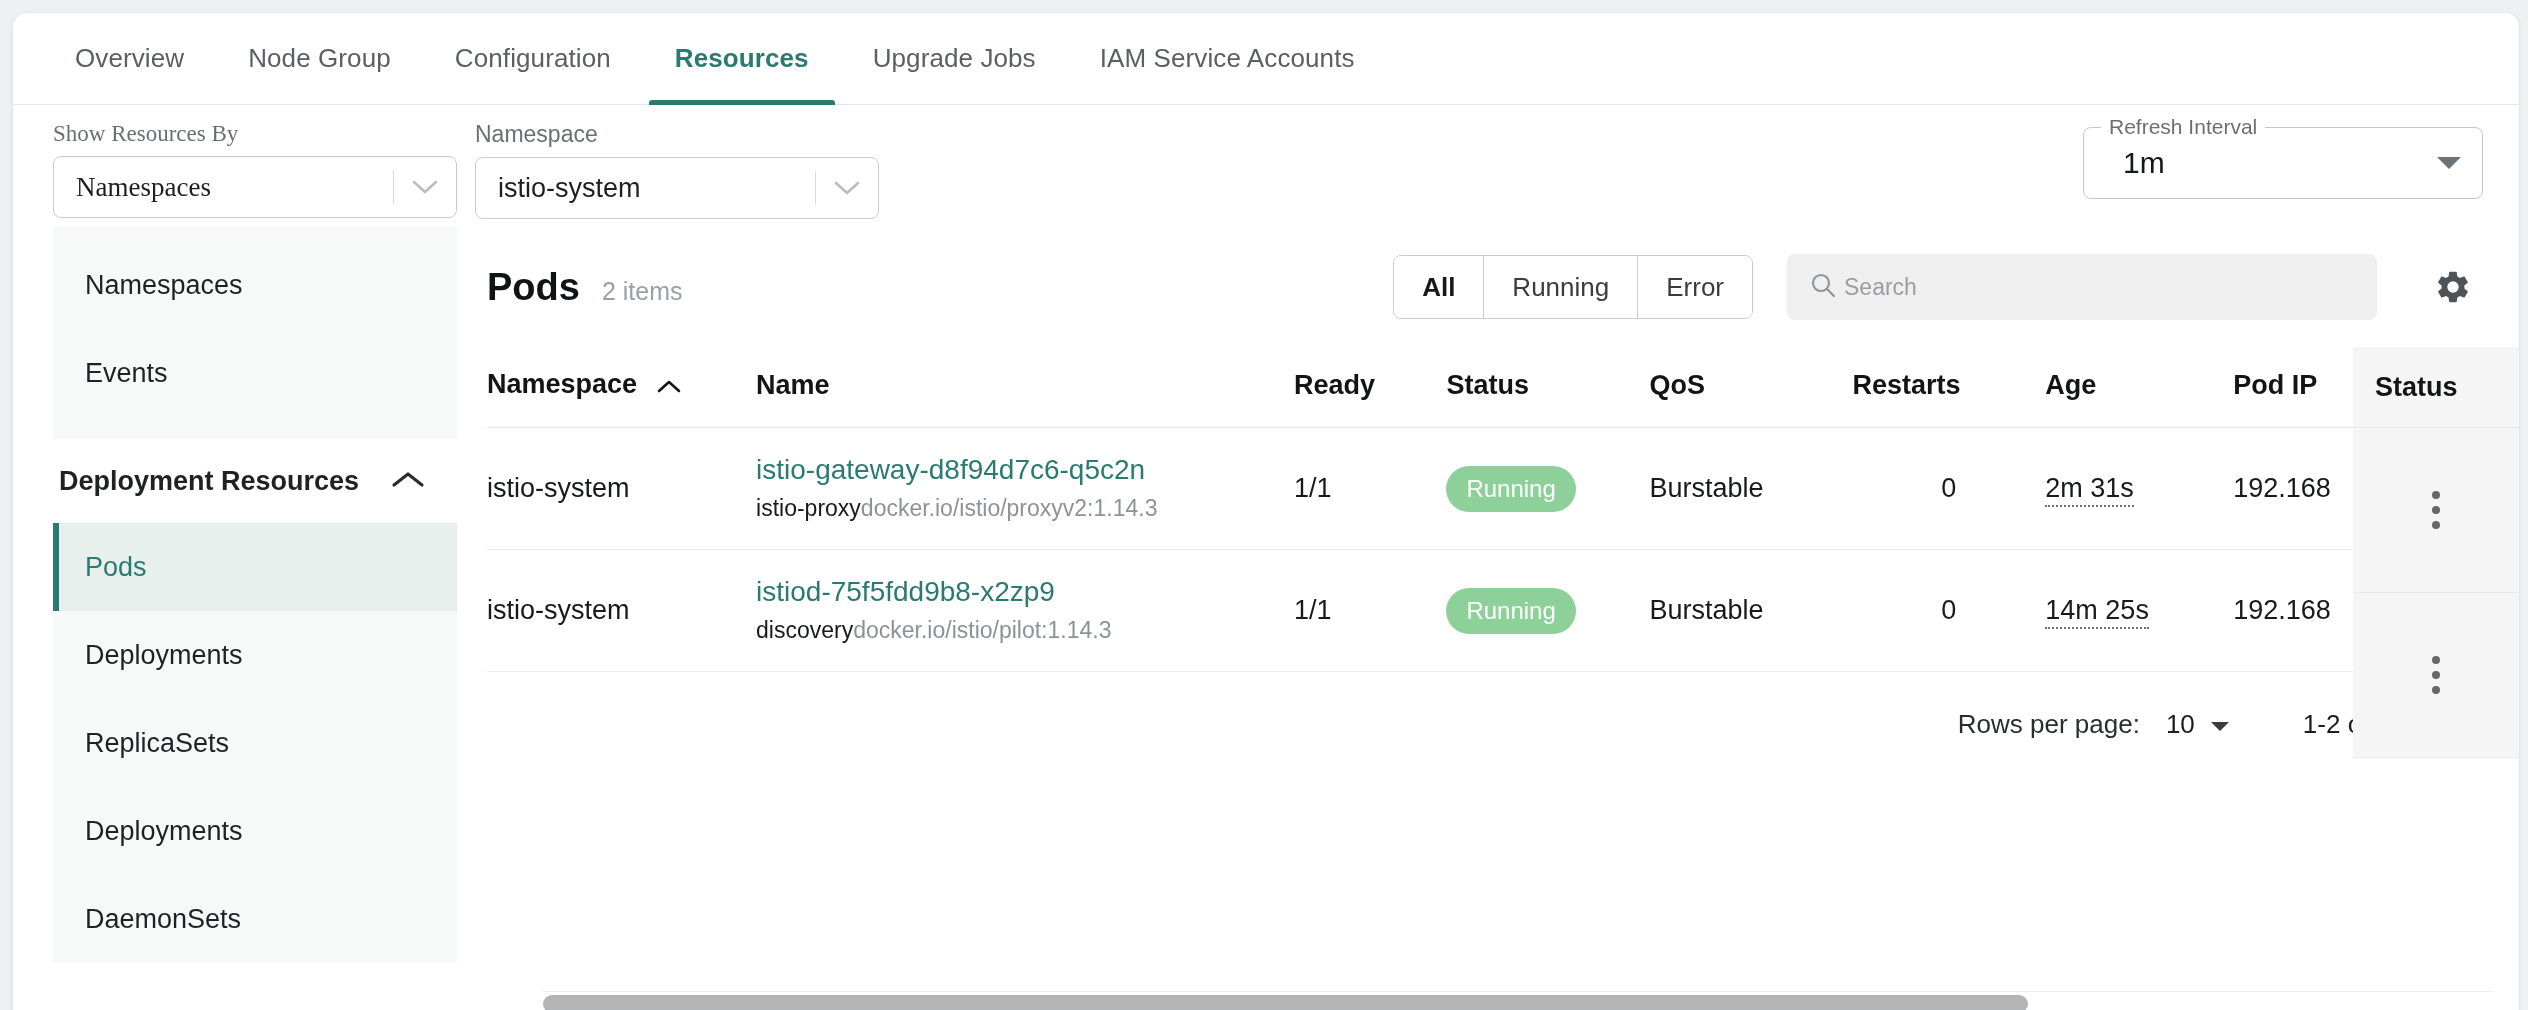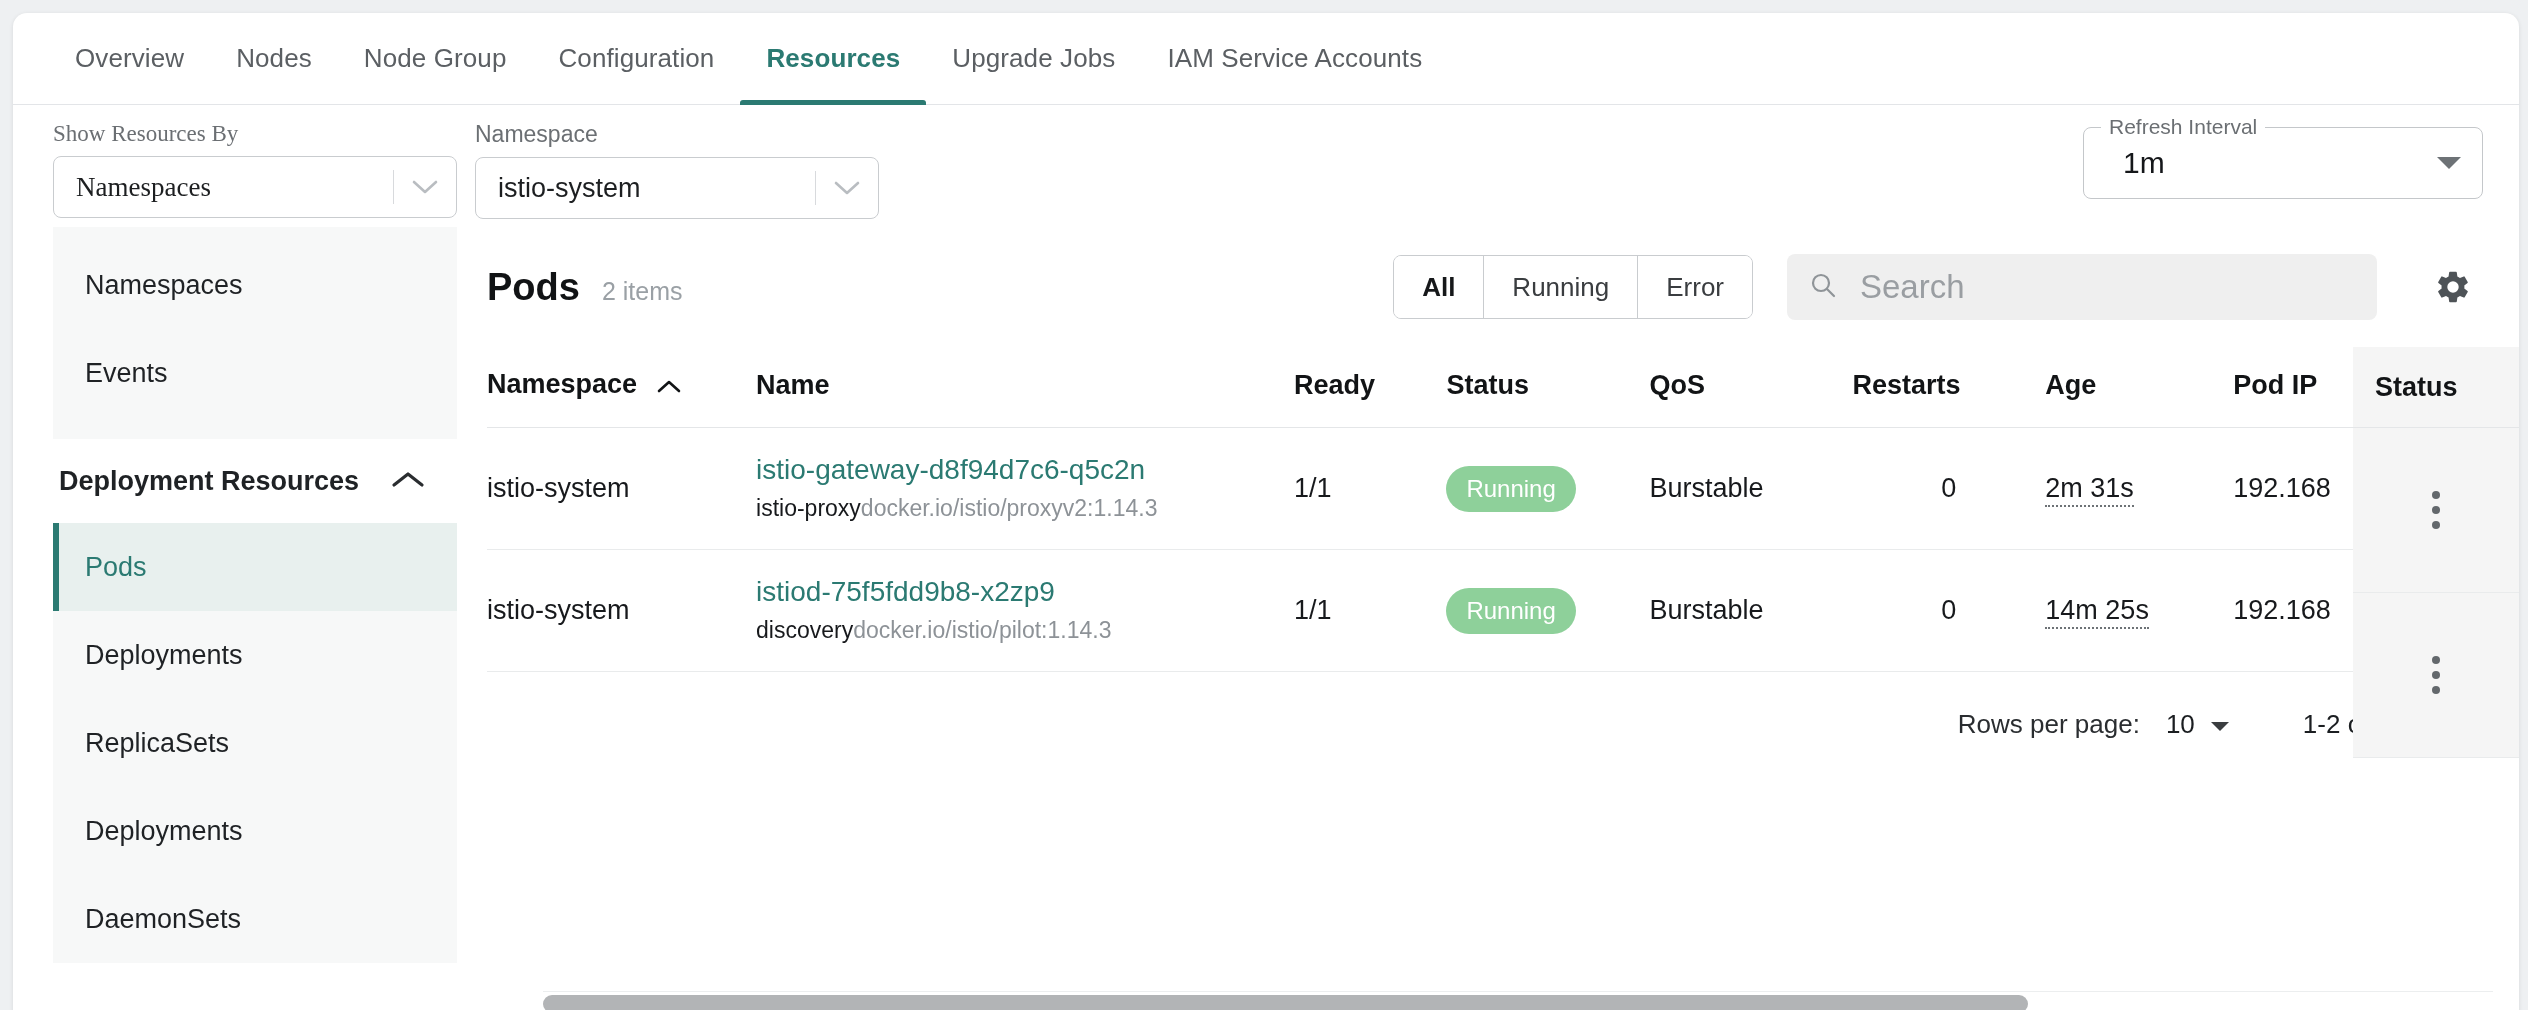--- a/index.html
+++ b/index.html
@@ -21,20 +21,21 @@
   }
 
   
   .tabbar {
     position: relative;
     height: 92px;
     display: flex;
     align-items: center;
     padding-left: 36px;
     border-bottom: 1px solid #e3e5e8;
+    gap: 12px;
   }
   .tab {
     position: relative;
     height: 92px;
     display: flex; align-items: center;
     padding: 0 26px;
     font-size: 26px;
     color: #5b5f63;
     letter-spacing: .1px;
     cursor: pointer;
@@ -221,24 +222,24 @@
     border-radius: 8px;
     display: flex; align-items: center;
     padding: 0 22px;
     margin-right: 40px;
     cursor: text;
   }
   .search-box input {
     flex: 1;
     border: none; outline: none;
     background: transparent;
-    font-size: 33px;
+    font-size: 23px;
     color: #2b2e31;
     font-family: "Liberation Sans", sans-serif;
-    margin-left: 23px;
+    margin-left: 7px;
   }
   .search-box input::placeholder { color: #9a9ea2; }
 
   .gear-btn {
     width: 72px; height: 72px;
     display: flex; align-items: center; justify-content: center;
     margin-right: 30px;
     cursor: pointer;
   }
 
@@ -371,21 +372,20 @@
     border-radius: 9px;
   }
 </style>
 </head>
 <body>
 
 <div class="page-card">
 
   <div class="tabbar">
     <div class="tab">Overview</div>
-    <div class="tab">Nodes</div>
     <div class="tab">Node Group</div>
     <div class="tab">Configuration</div>
     <div class="tab active">Resources</div>
     <div class="tab">Upgrade Jobs</div>
     <div class="tab">IAM Service Accounts</div>
   </div>
 
   <div class="filters">
 
     <div class="field" id="f-show">

